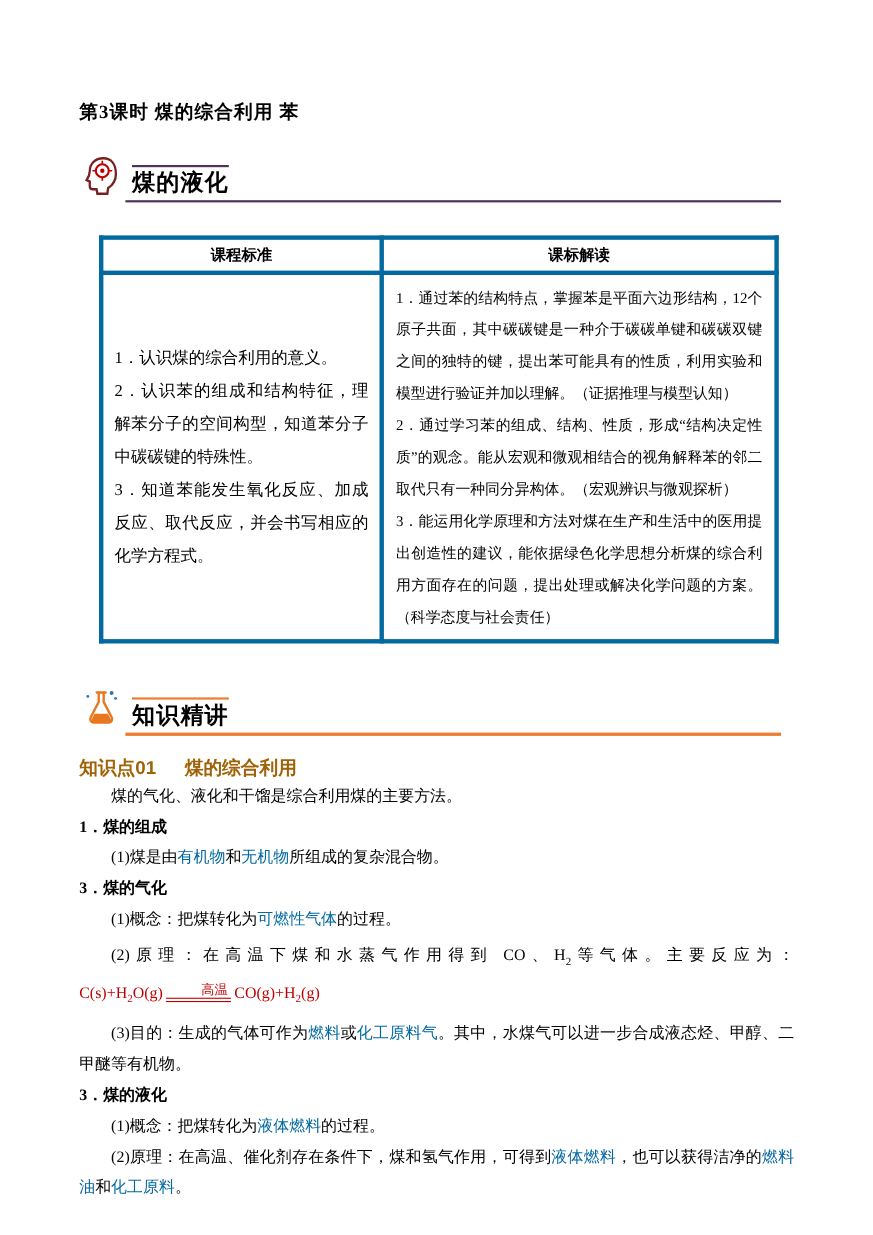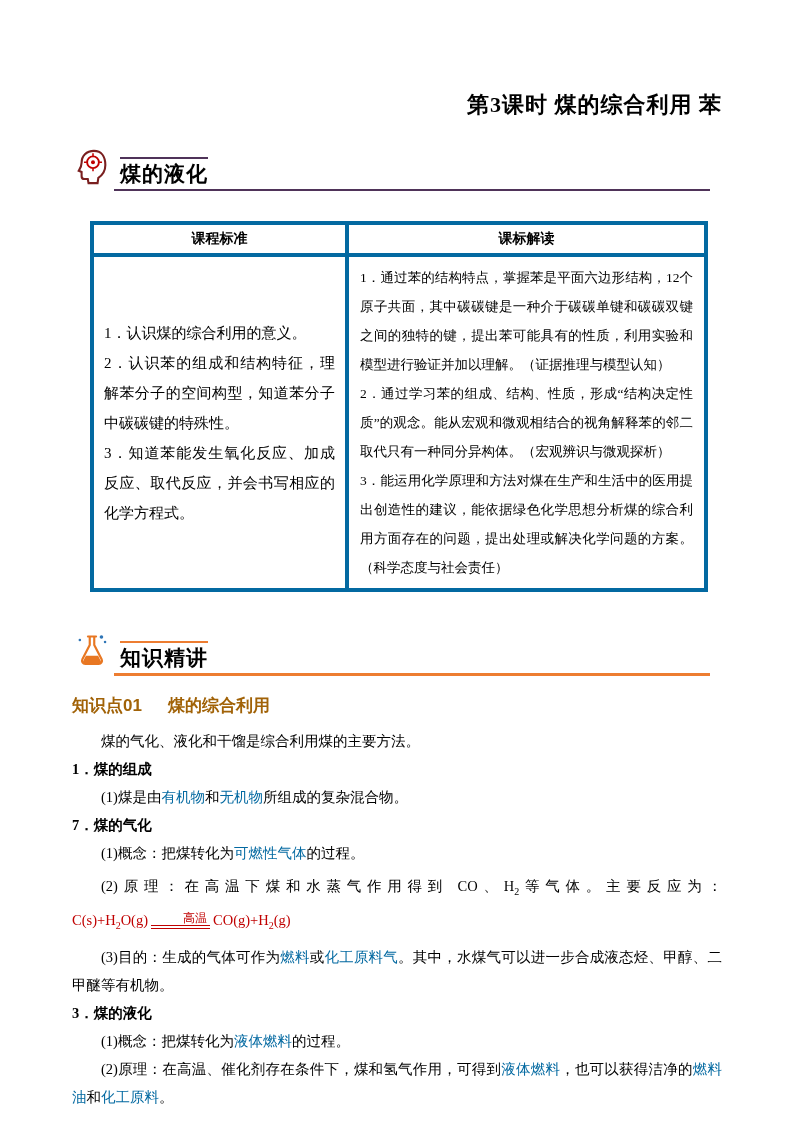--- a/index.html
+++ b/index.html
@@ -2,21 +2,21 @@
 <html><head>
 <meta charset="utf-8">
 <style>
   * { margin:0; padding:0; box-sizing:border-box; }
   html,body { background:#ffffff; }
   body { font-family:"Liberation Serif","DejaVu Serif",serif; color:#000; }
   .page {
     width:794px; height:1123px; margin:0 auto; background:#fff;
     padding:90px 72px 0 72px; overflow:hidden; position:relative;
   }
-  .doc-title { text-align:right; font-size:22px; font-weight:700; letter-spacing:1px; }
+  .doc-title { text-align:left; font-size:17px; font-weight:700; letter-spacing:1px; }
 
   
   .banner { display:flex; align-items:flex-end; gap:8px; margin-left:2px; margin-top:28px; }
   .banner-icon { width:38px; height:38px; flex:0 0 auto; }
   .title-stack { display:flex; flex-direction:column; }
   .topline { width:88px; height:2px; margin-bottom:3px; }
   .topline.purple { background:#4f3359; }
   .topline.orange { background:#ed7d31; }
   .banner-title { font-family:"Liberation Sans","DejaVu Sans",sans-serif; font-size:21px; font-weight:700; line-height:24px; letter-spacing:1px; }
   .banner-underline { height:2px; background:#4f3359; width:596px; margin:3px 0 0 42px; }
@@ -29,21 +29,21 @@
   col.c-left { width:255px; }
   col.c-right { width:359px; }
   td.cell-left { vertical-align:middle; padding:10px 10px; }
   td.cell-right { vertical-align:middle; padding:6px 11px; }
   .cell-left p { font-size:15px; line-height:30px; text-align:justify; }
   .cell-right p { font-size:13.5px; line-height:29px; text-align:justify; }
 
   
   .kp-line { margin:18px 0 0 0; font-family:"Liberation Sans","DejaVu Sans",sans-serif; font-weight:700; font-size:17px; color:#a16207; }
   .kp-line .kp-label { margin-right:26px; }
-  .content { margin-top:10px; }
+  .content { margin-top:0; }
   .content p, .content h4 { font-size:14.5px; line-height:28px; font-weight:400; text-align:justify; }
   .content p.indent { text-indent:2em; }
   .content h4 { font-weight:700; }
   .hl { color:#0369a1; }
   sub { font-size:10px; }
 
   
   .eq-line { line-height:32px; padding:5px 0 3px 0; }
   .eq { color:#c00000; white-space:nowrap; }
   .eq-cond { display:inline-block; vertical-align:3px; margin:0 3px; text-align:left; }
@@ -119,21 +119,21 @@
   <div class="kp-line">
     <span class="kp-label">知识点01</span><span>煤的综合利用</span>
   </div>
 
   <div class="content">
     <p class="indent">煤的气化、液化和干馏是综合利用煤的主要方法。</p>
 
     <h4>1．煤的组成</h4>
     <p class="indent"><span>(1)煤是由</span><span class="hl">有机物</span><span>和</span><span class="hl">无机物</span><span>所组成的复杂混合物。</span></p>
 
-    <h4>7．煤的气化</h4>
+    <h4>3．煤的气化</h4>
     <p class="indent"><span>(1)概念：把煤转化为</span><span class="hl">可燃性气体</span><span>的过程。</span></p>
     <p class="indent eq-line"><span><span>(2)原理：在高温下煤和水蒸气作用得到 CO、H</span><sub>2</sub><span>等气体。主要反应为：</span></span><span class="eq"><span><span>C(s)+H</span><sub>2</sub><span>O(g)</span></span><span class="eq-cond"><span class="cond-text">高温</span><span class="cond-line"></span></span><span><span>CO(g)+H</span><sub>2</sub><span>(g)</span></span></span></p>
     <p class="indent"><span>(3)目的：生成的气体可作为</span><span class="hl">燃料</span><span>或</span><span class="hl">化工原料气</span><span>。其中，水煤气可以进一步合成液态烃、甲醇、二甲醚等有机物。</span></p>
 
     <h4>3．煤的液化</h4>
     <p class="indent"><span>(1)概念：把煤转化为</span><span class="hl">液体燃料</span><span>的过程。</span></p>
     <p class="indent"><span>(2)原理：在高温、催化剂存在条件下，煤和氢气作用，可得到</span><span class="hl">液体燃料</span><span>，也可以获得洁净的</span><span class="hl">燃料油</span><span>和</span><span class="hl">化工原料</span><span>。</span></p>
   </div>
 
 </div>

